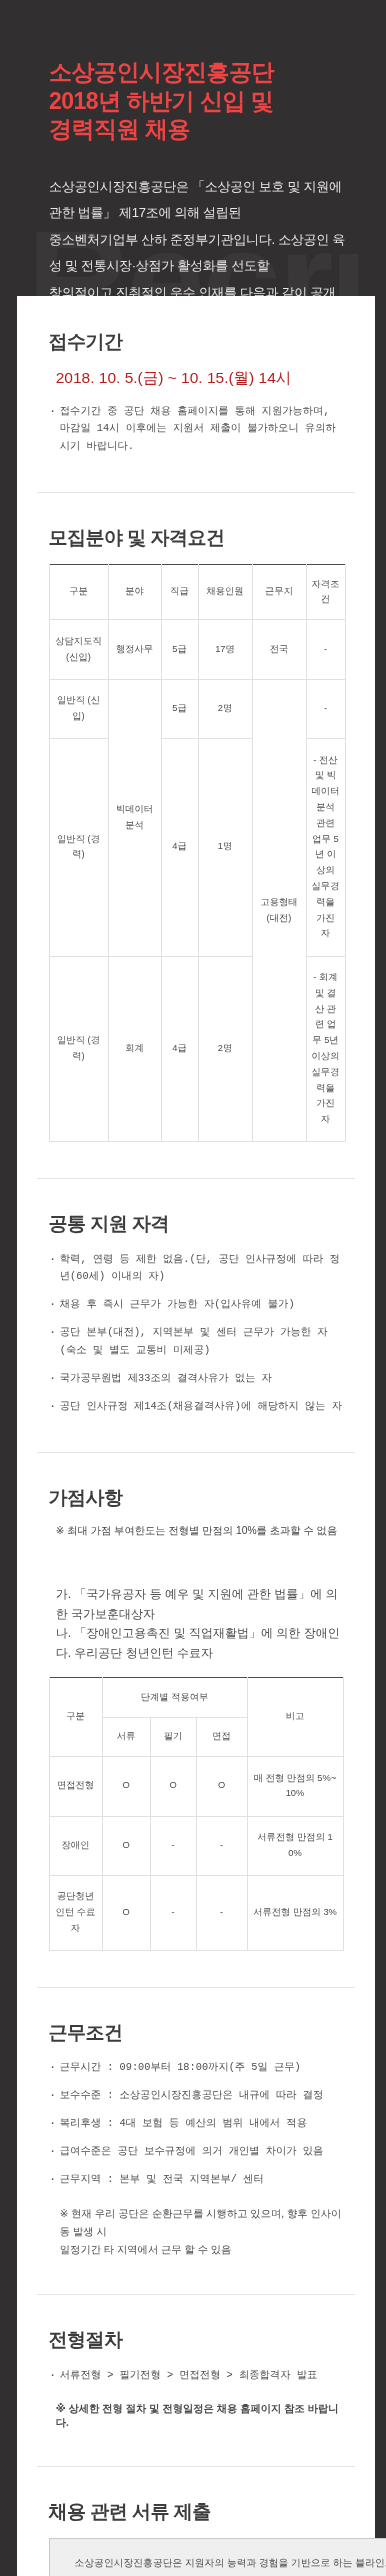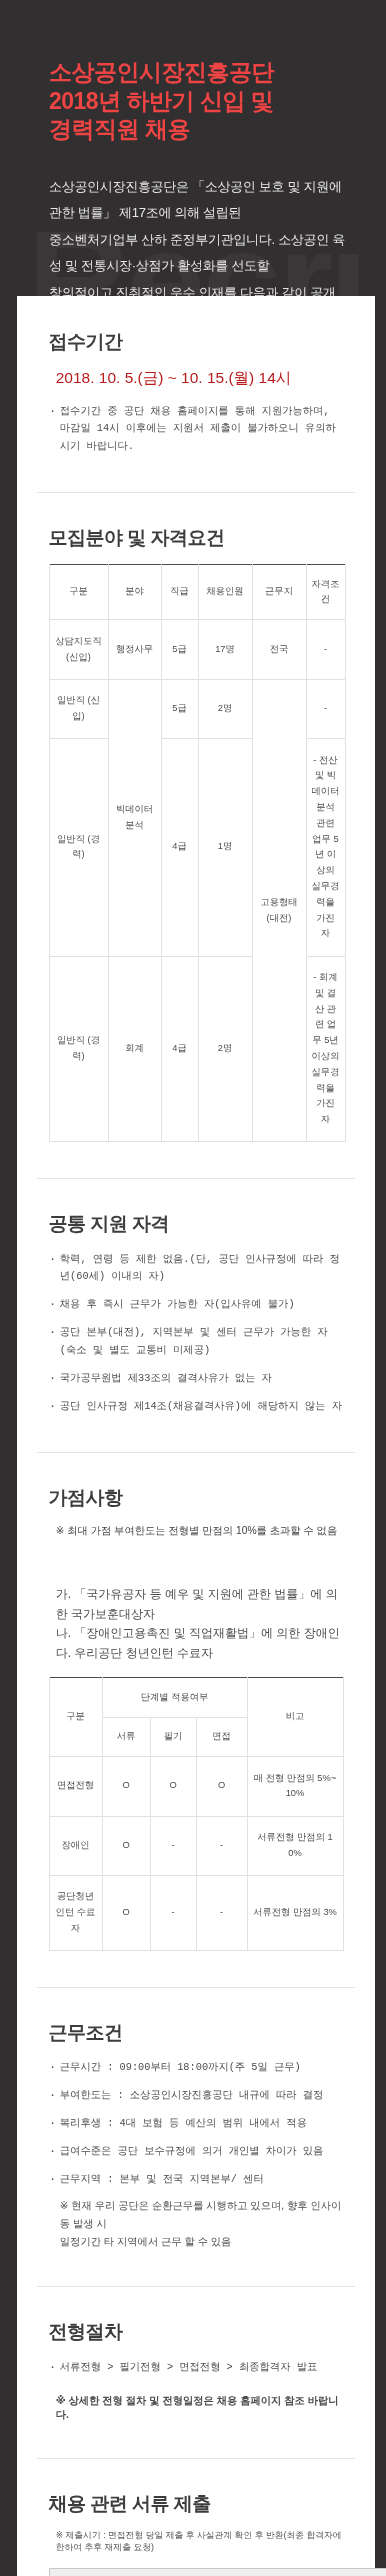--- a/index.html
+++ b/index.html
@@ -208,44 +208,43 @@
       </tbody>
     </table>
   </section>
 
   <hr class="divider">
 
   <section class="section">
     <h2>근무조건</h2>
     <ul class="bullets">
       <li>근무시간 : 09:00부터 18:00까지(주 5일 근무)</li>
-      <li>부여한도는 : 소상공인시장진흥공단 내규에 따라 결정</li>
+      <li>보수수준 : 소상공인시장진흥공단은 내규에 따라 결정</li>
       <li>복리후생 : 4대 보험 등 예산의 범위 내에서 적용</li>
       <li>급여수준은 공단 보수규정에 의거 개인별 차이가 있음</li>
-      <li style="margin-bottom:8px">근무지역 : 본부 및 전국 지역본부/ 센터</li>
+      <li style="margin-bottom:16px">근무지역 : 본부 및 전국 지역본부/ 센터</li>
     </ul>
     <p class="subnote">※ 현재 우리 공단은 순환근무를 시행하고 있으며, 향후 인사이동 발생 시
 일정기간 타 지역에서 근무 할 수 있음</p>
   </section>
 
   <hr class="divider">
 
   <section class="section">
     <h2>전형절차</h2>
     <ul class="bullets">
       <li>서류전형 &gt; 필기전형 &gt; 면접전형 &gt; 최종합격자 발표</li>
     </ul>
     <p class="big-note">※ 상세한 전형 절차 및 전형일정은 채용 홈페이지 참조 바랍니다.</p>
   </section>
 
   <hr class="divider">
 
   <section class="section">
     <h2>채용 관련 서류 제출</h2>
-    <p class="small-note">※ 제출시기 : 면접전형 당일 제출 후 사실관계 확인 후 반환(최종 합격자에 한하여 추후 재제출 요청)</p>
     <div class="graybox">
       <div>소상공인시장진흥공단은 지원자의 능력과 경험을 기반으로 하는 블라인드 방식으로 채용을 진행하고 있으며,</div>
       <div>입사지원서의 사실여부 확인 목적으로 활용됩니다. (단, 증빙서류를 제출하지 않거나, 확인 불가능한 서류를 제</div>
       <div>에는 지원서에 허위내용을 기재한 것으로 간주하여 합격 또는 임용이 취소될 수 있음)</div>
     </div>
 
   </section>
 
 </main>
 

